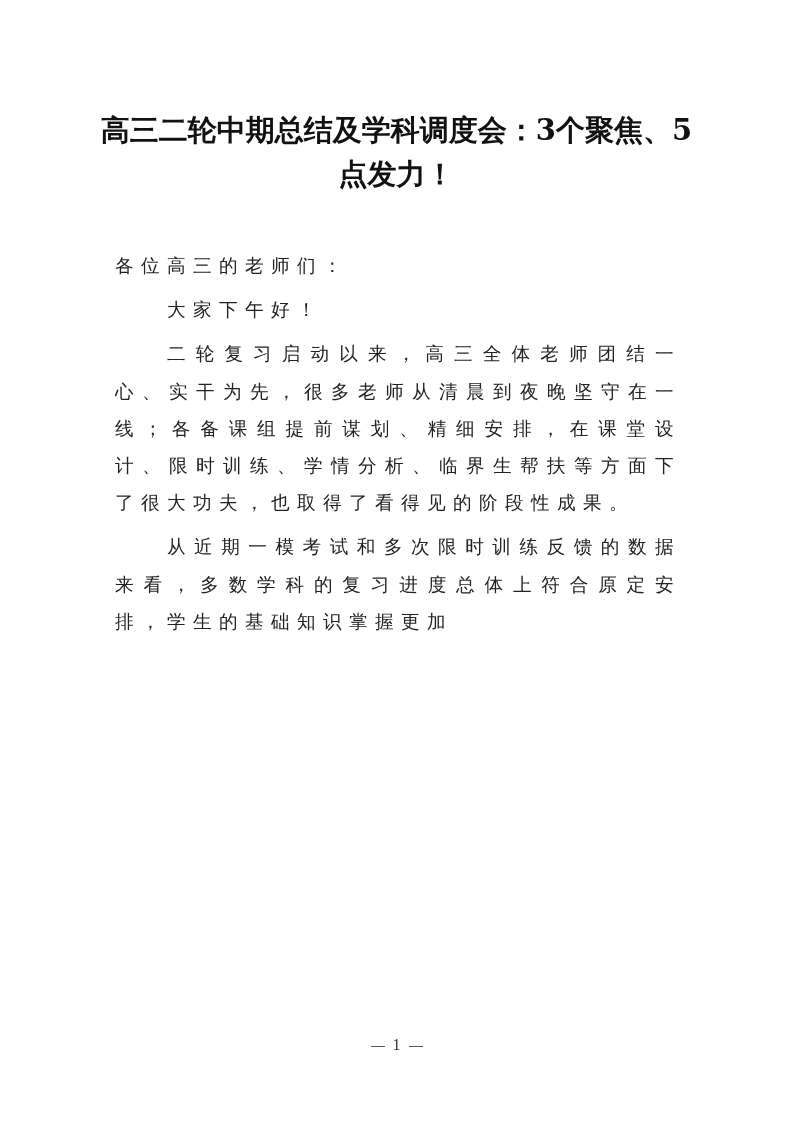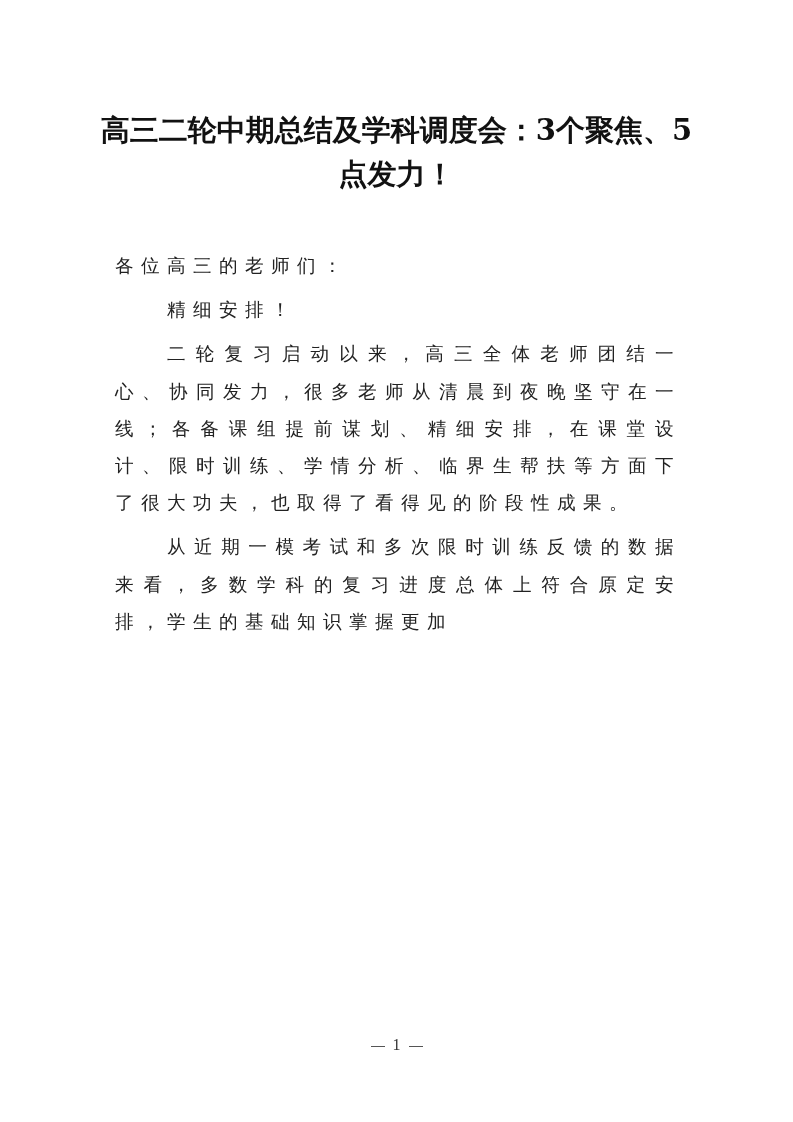--- a/index.html
+++ b/index.html
@@ -26,22 +26,22 @@
   .footer .dash { display: inline-block; width: 14px; height: 1px; background: #555; vertical-align: middle; margin: 0 4px; }
 </style>
 </head>
 <body>
 
 <div class="page">
   <div class="title">高三二轮中期总结及学科调度会：3个聚焦、5点发力！</div>
 
   <div class="body">
     <p>各位高三的老师们：</p>
-    <p class="indent">精细安排！</p>
-    <p class="indent">二轮复习启动以来，高三全体老师团结一心、协同发力，很多老师从清晨到夜晚坚守在一线；各备课组提前谋划、精细安排，在课堂设计、限时训练、学情分析、临界生帮扶等方面下了很大功夫，也取得了看得见的阶段性成果。</p>
+    <p class="indent">大家下午好！</p>
+    <p class="indent">二轮复习启动以来，高三全体老师团结一心、实干为先，很多老师从清晨到夜晚坚守在一线；各备课组提前谋划、精细安排，在课堂设计、限时训练、学情分析、临界生帮扶等方面下了很大功夫，也取得了看得见的阶段性成果。</p>
     <p class="indent">从近期一模考试和多次限时训练反馈的数据来看，多数学科的复习进度总体上符合原定安排，学生的基础知识掌握更加</p>
   </div>
 
   <div class="footer">
     <span class="dash"></span>
     <span>1</span>
     <span class="dash"></span>
   </div>
 </div>
 

